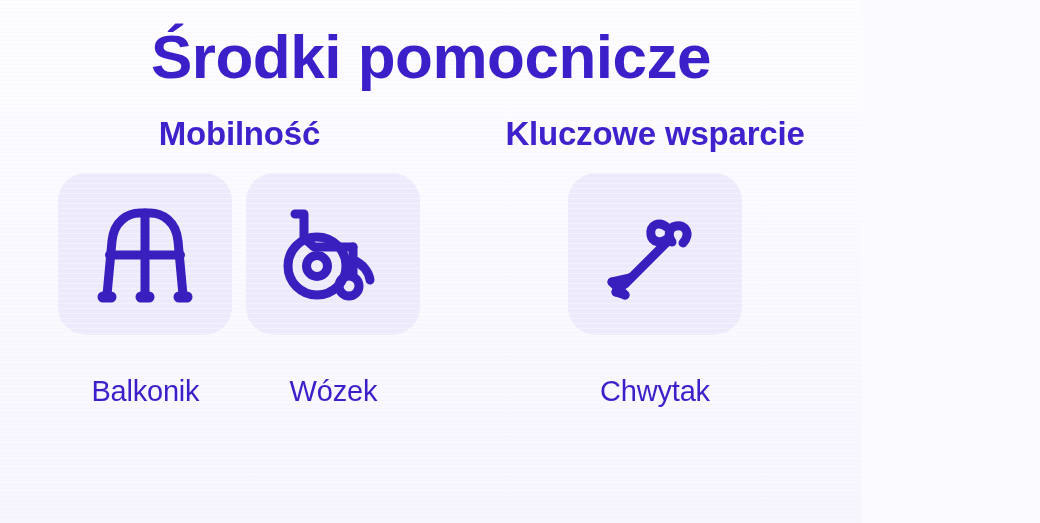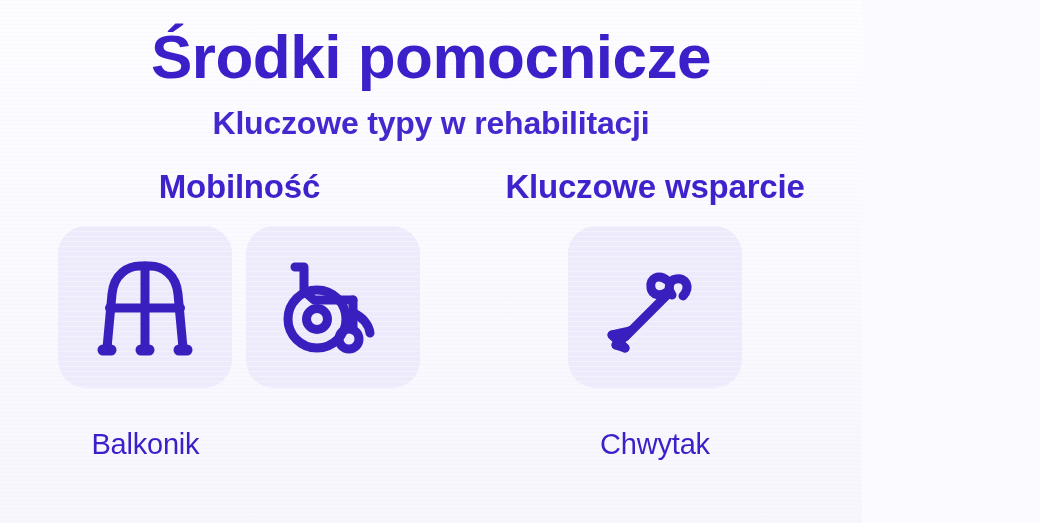--- a/index.html
+++ b/index.html
@@ -132,21 +132,20 @@
     letter-spacing: -0.2px;
   }
 </style>
 </head>
 <body>
 
 <div class="poster">
 
   <h1 class="title">Środki pomocnicze</h1>
 
-  <p class="subtitle">Kluczowe typy w rehabilitacji</p>
 
   <div class="groups">
 
     <div class="group">
       <div class="group-heading">Mobilność</div>
       <div class="cards">
 
         <div class="card-wrap">
           <div class="card">
             <svg width="110" height="110" viewBox="0 0 110 110" fill="none" stroke="#3a1fbf" stroke-width="9" stroke-linecap="round" stroke-linejoin="round">
@@ -177,20 +176,21 @@
 
               <path d="M18 16 L27 16 L27 40 L37 49 L76 49"></path>
 
               <path d="M76 49 L76 76"></path>
 
               <path d="M76 62 C86 66 92 74 93 82"></path>
 
               <circle cx="72" cy="88" r="10"></circle>
             </svg>
           </div>
+          <div class="card-label">Wózek</div>
         </div>
 
       </div>
     </div>
 
     <div class="group">
       <div class="group-heading">Kluczowe wsparcie</div>
       <div class="cards">
 
         <div class="card-wrap">

